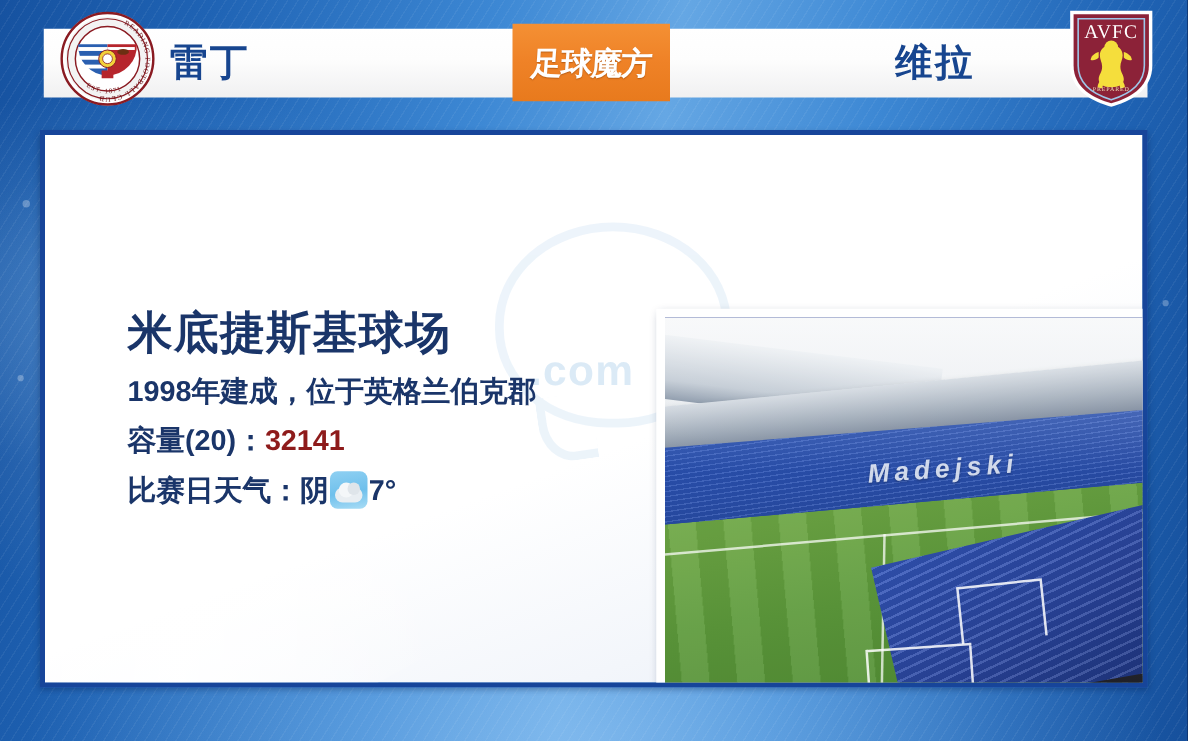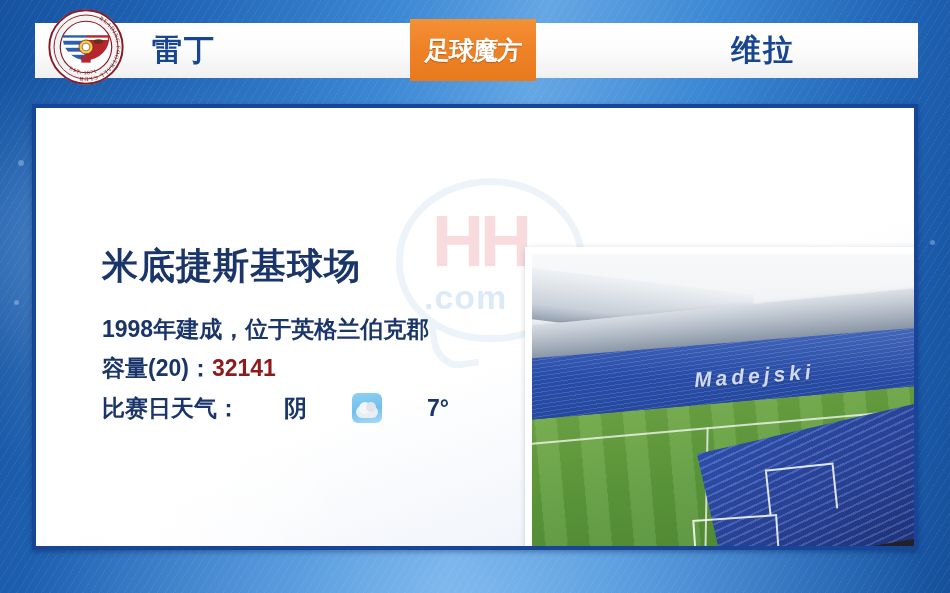--- a/index.html
+++ b/index.html
@@ -81,22 +81,22 @@
     transform: skewX(-4deg);
   }
   .team-name {
     position: absolute;
     top: 30px;
     font-size: 30px;
     font-weight: bold;
     color: #17458f;
     letter-spacing: 2px;
   }
-  #home-name { left: 152px; }
-  #away-name { right: 155px; }
+  #home-name { left: 136px; }
+  #away-name { right: 170px; }
 
   
   #home-crest {
     position: absolute;
     left: 47px; top: 8px;
     width: 78px; height: 78px;
   }
   
   #away-crest {
     position: absolute;
@@ -185,38 +185,37 @@
     position: absolute;
     left: 66px; top: 138px;
     width: 410px;
   }
   #stadium-title {
     font-size: 36px;
     font-weight: bold;
     color: #1a3569;
     letter-spacing: 1px;
     line-height: 1.1;
-    margin-bottom: 24px;
+    margin-bottom: 8px;
     text-shadow: 0 1px 0 rgba(255,255,255,0.8);
   }
   .info-line {
     font-size: 23px;
     font-weight: bold;
     color: #1a3569;
     line-height: 1.72;
     white-space: nowrap;
   }
   .num-red {
     color: #8e1b1b;
   }
   #weather-line {
     display: flex;
     align-items: center;
     white-space: nowrap;
-    gap: 44px;
   }
   #weather-icon {
     display: inline-block;
     width: 30px; height: 30px;
     margin: 0 1px 0 1px;
     border-radius: 6px;
     background: linear-gradient(170deg, #8fd0f2 0%, #6fc0ec 55%, #a8dcf5 100%);
     position: relative;
     vertical-align: middle;
     flex: none;
@@ -433,29 +432,46 @@
     </div>
 
     <div class="team-name" id="home-name">雷丁</div>
 
     <div id="center-logo">
       <span id="center-logo-text">足球魔方</span>
     </div>
 
     <div class="team-name" id="away-name">维拉</div>
 
+    <div id="away-crest">
+      <svg viewBox="0 0 80 92" width="74" height="84">
+        <path d="M4 4 h72 v48 c0 22 -20 32 -36 36 C24 84 4 74 4 52 z" fill="#ffffff"></path>
+        <path d="M7 7 h66 v45 c0 20 -18 29 -33 33 C25 81 7 72 7 52 z" fill="#8c2238"></path>
+        <path d="M11 11 h58 v41 c0 18 -16 26 -29 30 C27 78 11 70 11 52 z" fill="none" stroke="#9fc6e8" stroke-width="1.4"></path>
+        <text x="40" y="28" text-anchor="middle" font-size="17" font-family="Liberation Serif, serif" fill="#ffffff" letter-spacing="1">AVFC</text>
+
+        <g fill="#f5de3c">
+          <path d="M40 34 c-6 0 -10 4 -10 9 c0 4 2 6 2 10 c0 5 -3 7 -3 11 c0 4 4 7 11 7 c7 0 11 -3 11 -7 c0 -4 -3 -6 -3 -11 c0 -4 2 -6 2 -10 c0 -5 -4 -9 -10 -9 z"></path>
+          <path d="M29 40 c-4 1 -7 4 -7 7 c2 1 5 0 7 -2 z"></path>
+          <path d="M51 40 c4 1 7 4 7 7 c-2 1 -5 0 -7 -2 z"></path>
+          <circle cx="40" cy="36" r="6"></circle>
+          <path d="M33 62 c-3 3 -5 6 -5 9 l4 1 c1 -4 2 -7 4 -9 z"></path>
+          <path d="M47 62 c3 3 5 6 5 9 l-4 1 c-1 -4 -2 -7 -4 -9 z"></path>
+        </g>
+        <text x="40" y="74" text-anchor="middle" font-size="5.2" font-family="Liberation Serif, serif" fill="#f0e0b8" letter-spacing="0.8">PREPARED</text>
+      </svg>
+    </div>
   </div>
 
   <div id="panel-frame">
     <div id="panel-inner">
       <div id="panel-sheen"></div>
 
       <div id="watermark">
         <div id="wm-bubble"></div>
-        <div id="wm-hh">HH</div>
         <div id="wm-com">.com</div>
       </div>
 
       <div id="info-block">
         <div id="stadium-title">米底捷斯基球场</div>
 
         <div class="info-line">1998年建成，位于英格兰伯克郡</div>
 
         <div class="info-line"><span>容量(20)：</span><span class="num-red">32141</span></div>
 

